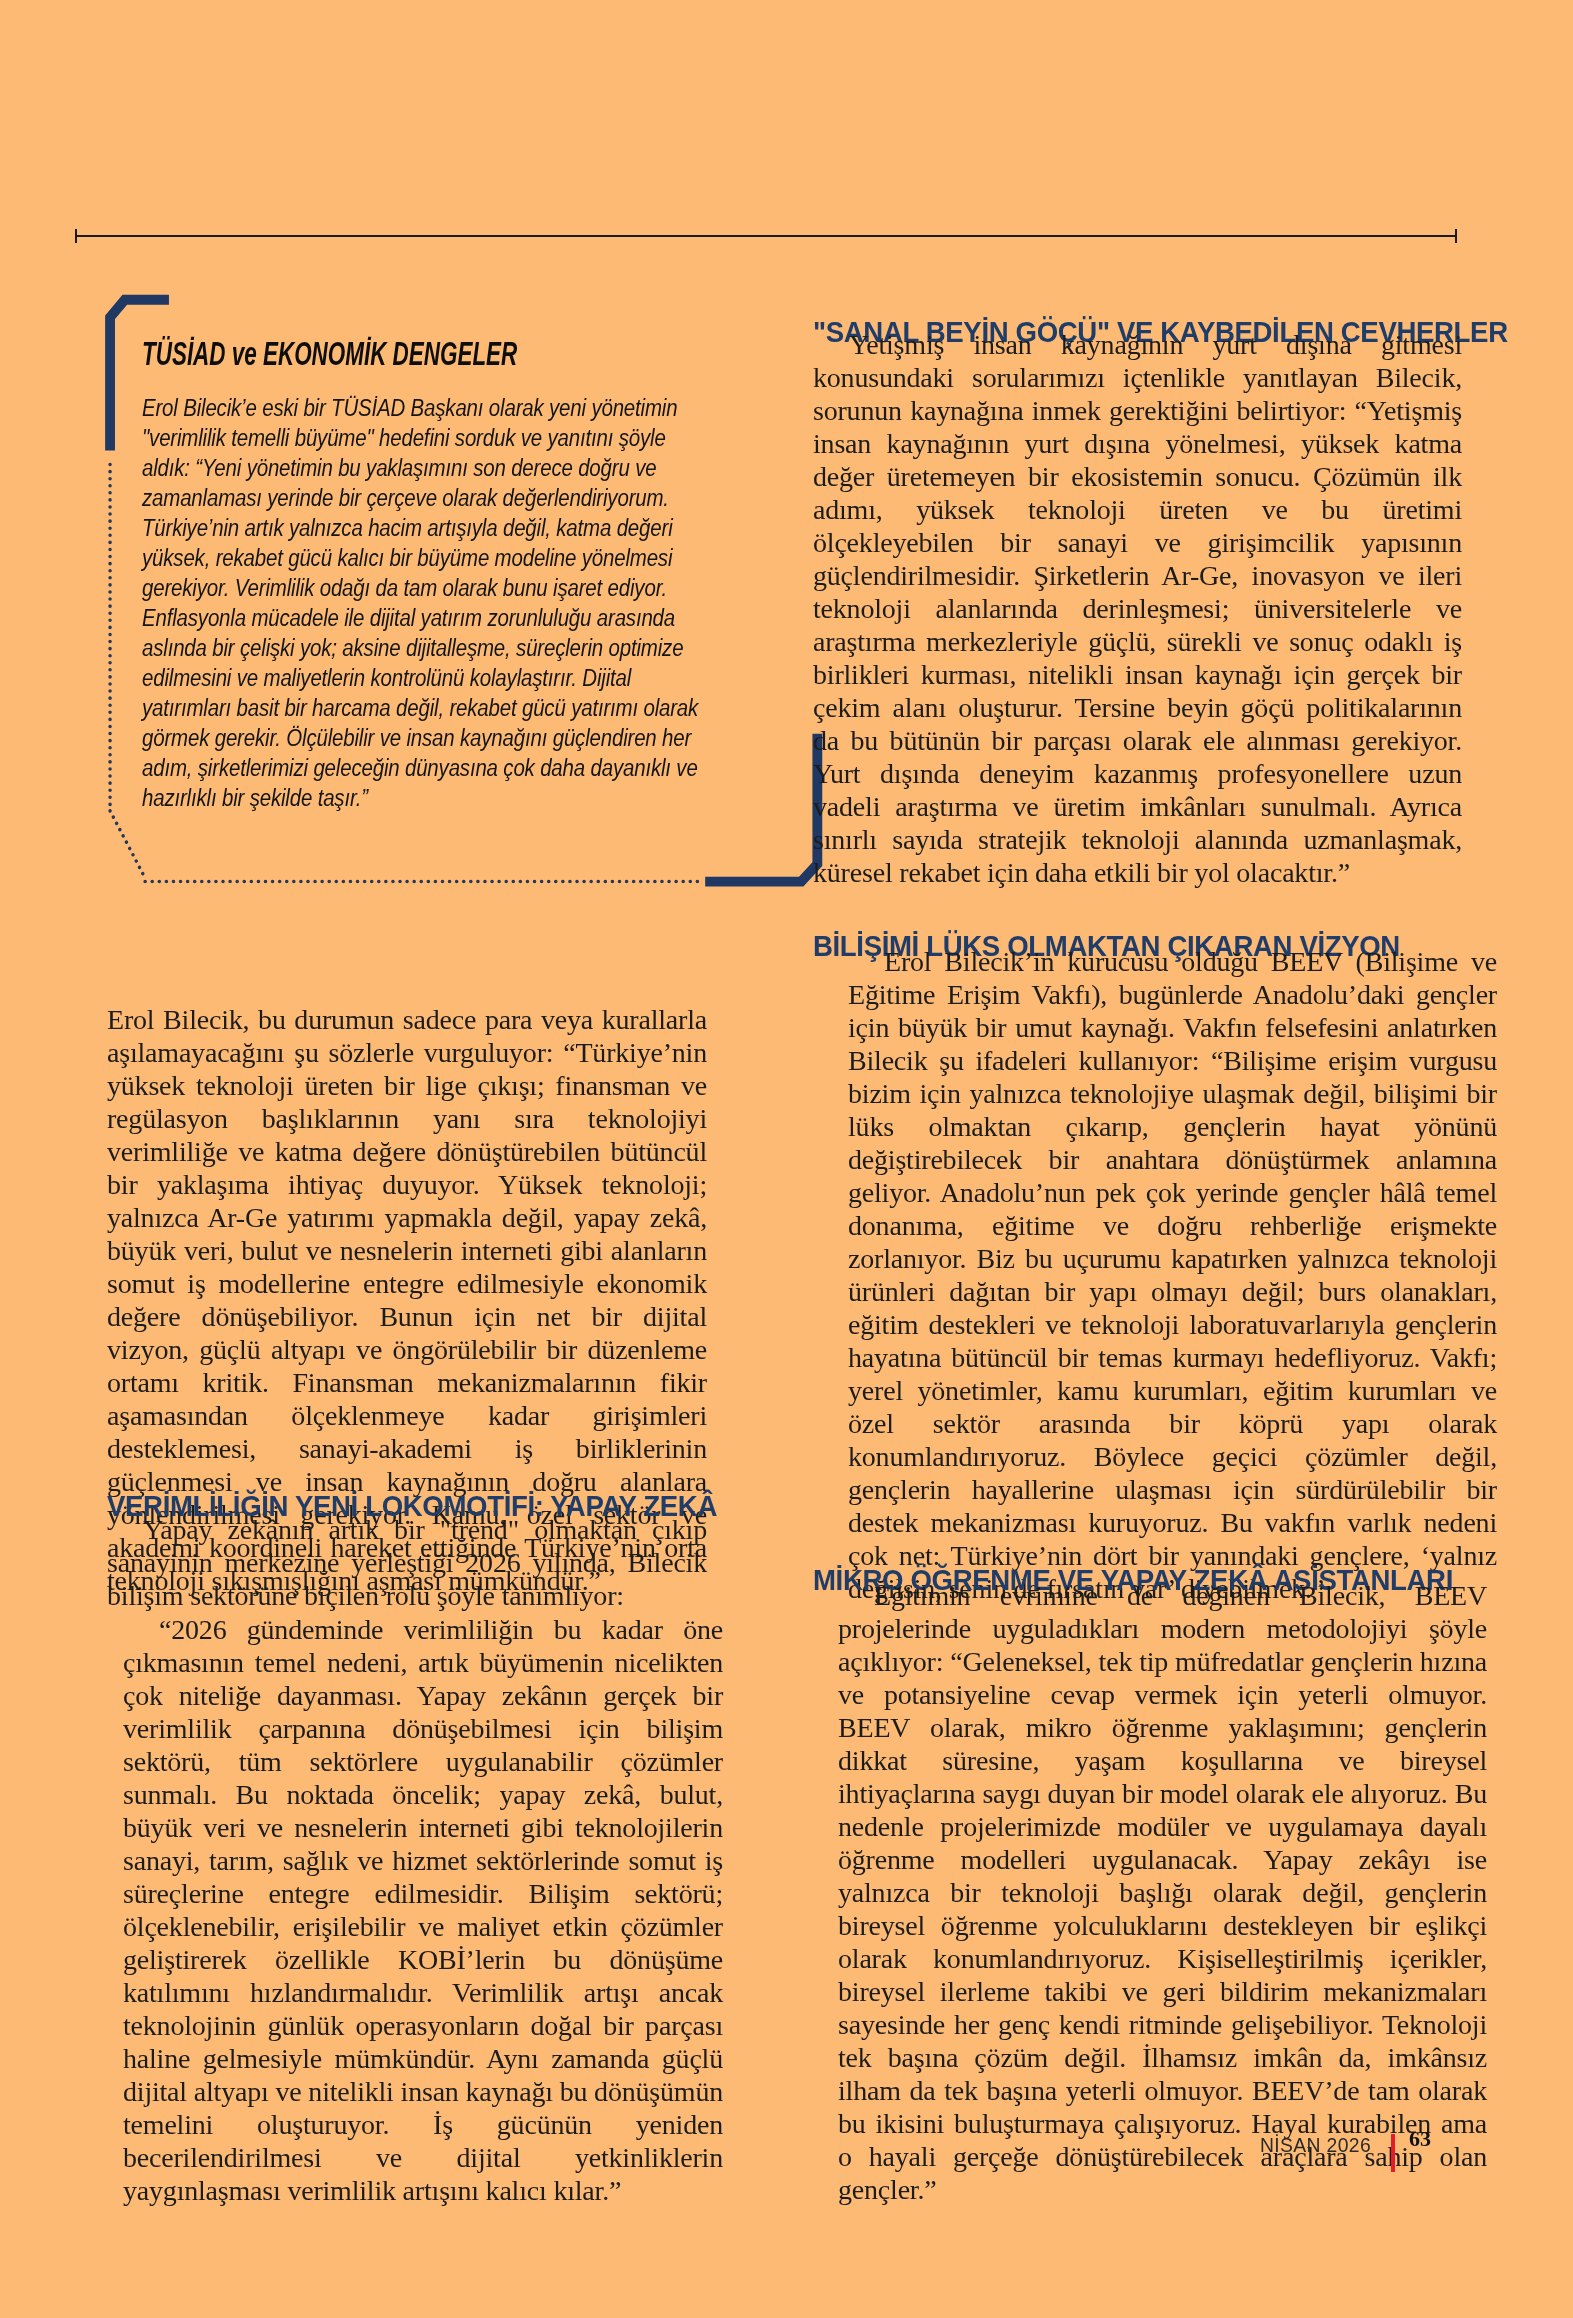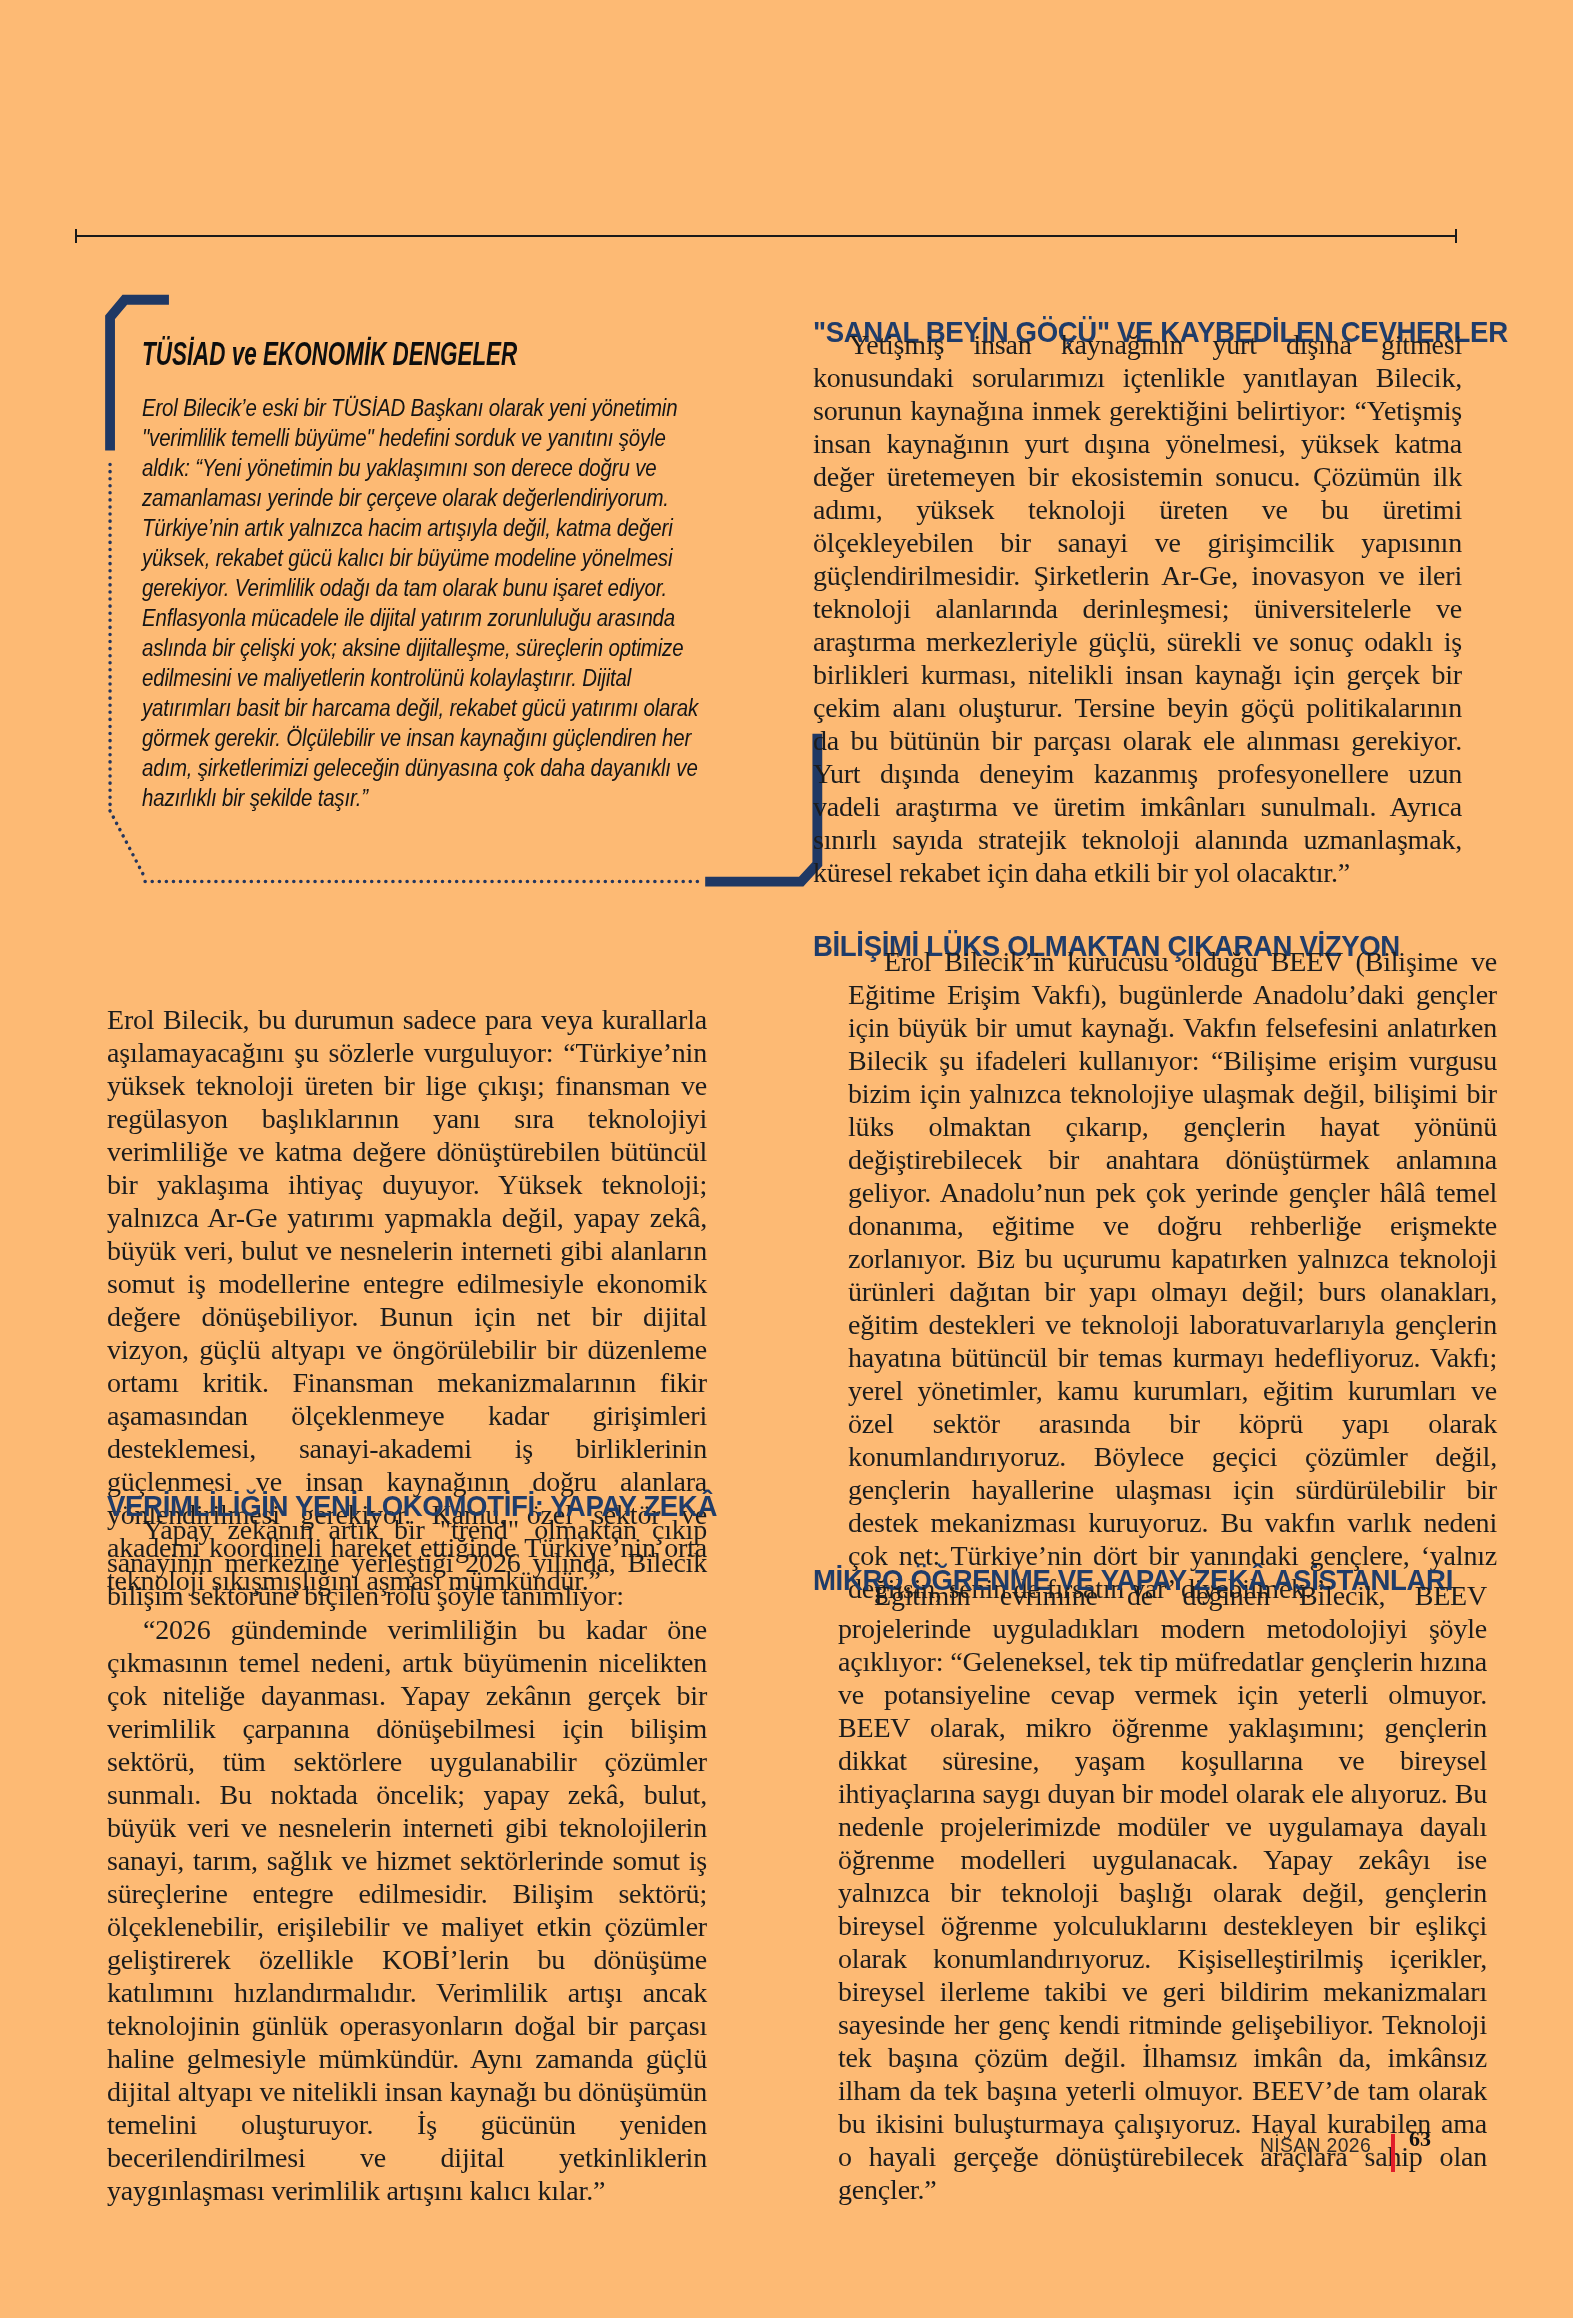--- a/index.html
+++ b/index.html
@@ -21,21 +21,21 @@
         transform:scaleX(0.89);transform-origin:left top;letter-spacing:-0.2px;}
   
   .col{position:absolute;text-align:justify;font-size:28px;line-height:33px;letter-spacing:-0.2px;}
   .para{margin:0;}
   .para.indent{text-indent:36px;}
   .heading{font-family:"Liberation Sans",sans-serif;font-weight:bold;font-size:30px;color:#203c69;
         white-space:nowrap;transform:scaleX(0.92);transform-origin:left top;letter-spacing:-0.4px;line-height:35px;}
   .left-para-a{position:absolute;left:107px;top:1003px;width:600px;}
   .left-heading{position:absolute;left:107px;top:1463px;}
   .left-para-b1{position:absolute;left:107px;top:1513px;width:600px;}
-  .left-para-b2{position:absolute;left:107px;top:1613px;width:600px;}
+  .left-para-b2{position:absolute;left:123px;top:1613px;width:600px;}
   .r-heading-1{position:absolute;left:813px;top:289px;}
   .r-para-1{position:absolute;left:813px;top:328px;width:649px;}
   .r-heading-2{position:absolute;left:813px;top:903px;}
   .r-para-2{position:absolute;left:813px;top:945px;width:649px;margin-left:35px;}
   .r-heading-3{position:absolute;left:813px;top:1537px;}
   .r-para-3{position:absolute;left:838px;top:1579px;width:649px;}
   
   .footer-issue{position:absolute;left:1122px;top:2133px;width:249px;text-align:right;
         font-family:"Liberation Sans",sans-serif;font-size:21px;color:#2a2a2a;letter-spacing:0.4px;
         transform:scaleX(0.92);transform-origin:right top;}

